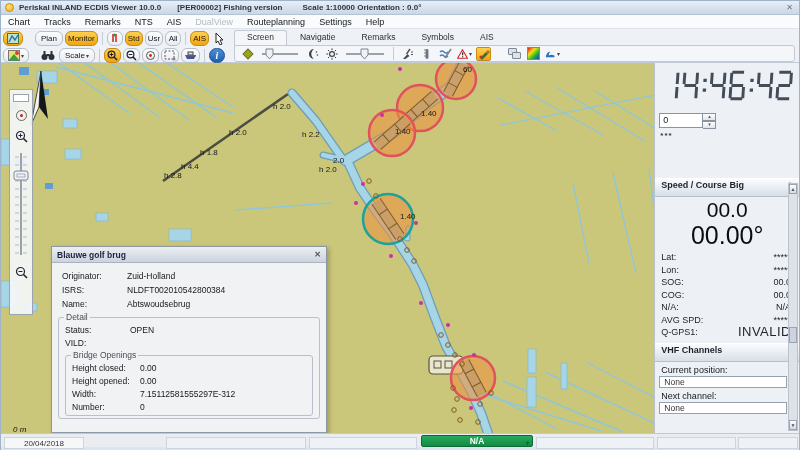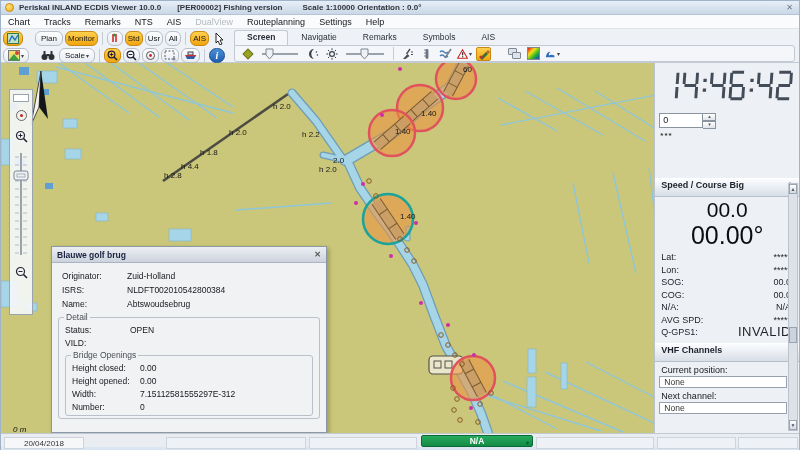--- a/index.html
+++ b/index.html
@@ -27,21 +27,21 @@
   .tb-btn.orange { background:linear-gradient(#ffd04e,#f2a50e); border-color:#c88a10; }
   .tb-btn.blue { background:linear-gradient(#4a8fd6,#1f60b0); border-color:#174b8c; color:#fff; }
   .tb-btn.text { min-width:28px; }
   .tb-sep { width:1px; height:13px; background:#c3ccd6; margin:0 2px; }
   .caret { font-size:6px; color:#444; margin-left:1px; }
 
   
   .tab-block { position:absolute; left:233px; top:1px; right:4px; height:32px; }
   .tab-strip { display:flex; height:15px; font-size:8.5px; }
   .tab { padding:1px 12px 0 12px; color:#2a2f38; border:1px solid transparent; border-bottom:none; }
-  .tab.active { background:#f4f6f9; border-color:#c2c9d3; border-radius:3px 3px 0 0; font-weight:bold; }
+  .tab.active { background:#f4f6f9; border-color:#c2c9d3; border-radius:3px 3px 0 0; font-weight:normal; }
   .tab-panel { height:17px; border:1px solid #c2c9d3; border-radius:0 3px 3px 3px; background:#f4f6f9; display:flex; align-items:center; gap:4px; padding-left:5px; }
   .mini { width:15px; height:14px; display:flex; align-items:center; justify-content:center; flex:none; }
   .mini.orange { background:linear-gradient(#ffd04e,#f2a50e); border:1px solid #c88a10; border-radius:2px; }
   .rainbow { width:13px; height:13px; border:1px solid #888; background:linear-gradient(135deg,#e81010,#f6e11a,#25b425,#1540e0); }
   .layers { position:relative; width:14px; height:12px; }
   .layers i { position:absolute; width:9px; height:7px; background:#dfe3e8; border:1px solid #7d8896; border-radius:1px; }
   .layers i:nth-child(1){ left:0; top:0; } .layers i:nth-child(2){ left:4px; top:4px; }
 
   
   .main { position:relative; height:370px; display:flex; }

